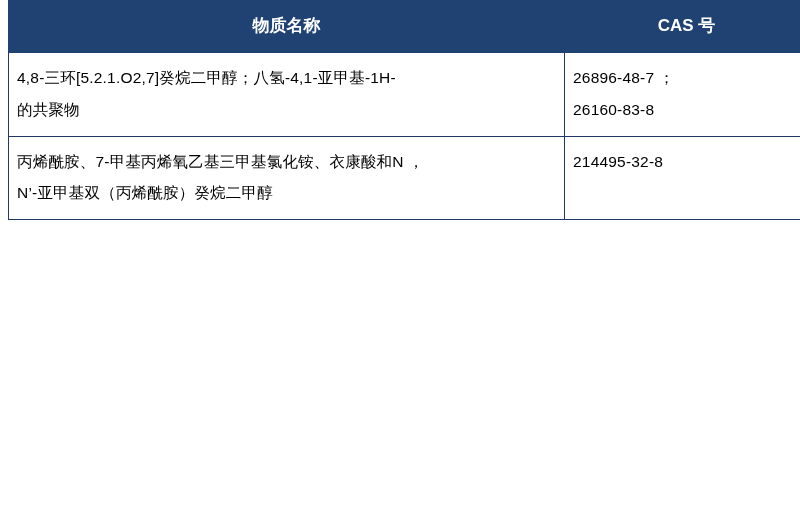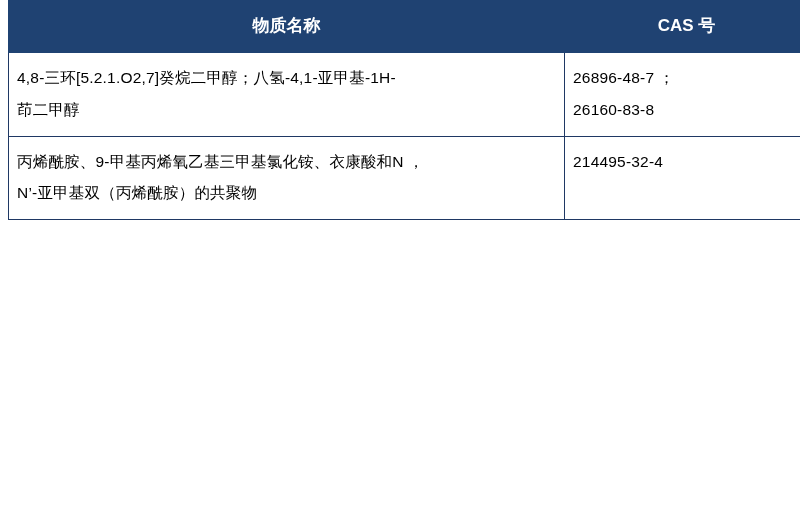--- a/index.html
+++ b/index.html
@@ -66,31 +66,31 @@
     <thead>
       <tr>
         <th>物质名称</th>
         <th>CAS 号</th>
       </tr>
     </thead>
     <tbody>
       <tr>
         <td>
           <span class="cell-line">4,8-三环[5.2.1.O2,7]癸烷二甲醇；八氢-4,1-亚甲基-1H-</span>
-          <span class="cell-line">茚二甲醇</span>
+          <span class="cell-line">的共聚物</span>
         </td>
         <td class="cas-cell">
           <span class="cell-line">26896-48-7 ；</span>
           <span class="cell-line">26160-83-8</span>
         </td>
       </tr>
       <tr>
         <td>
-          <span class="cell-line">丙烯酰胺、9-甲基丙烯氧乙基三甲基氯化铵、衣康酸和N ，</span>
-          <span class="cell-line">N’-亚甲基双（丙烯酰胺）的共聚物</span>
+          <span class="cell-line">丙烯酰胺、7-甲基丙烯氧乙基三甲基氯化铵、衣康酸和N ，</span>
+          <span class="cell-line">N’-亚甲基双（丙烯酰胺）癸烷二甲醇</span>
         </td>
         <td class="cas-cell">
-          <span class="cell-line">214495-32-4</span>
+          <span class="cell-line">214495-32-8</span>
         </td>
       </tr>
     </tbody>
   </table>
 </div>
 
 </body></html>

